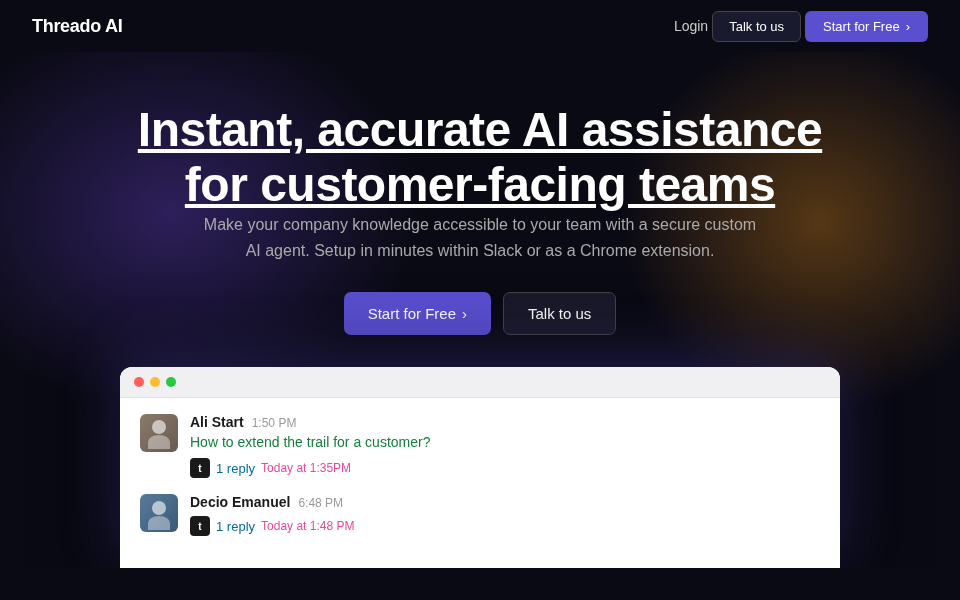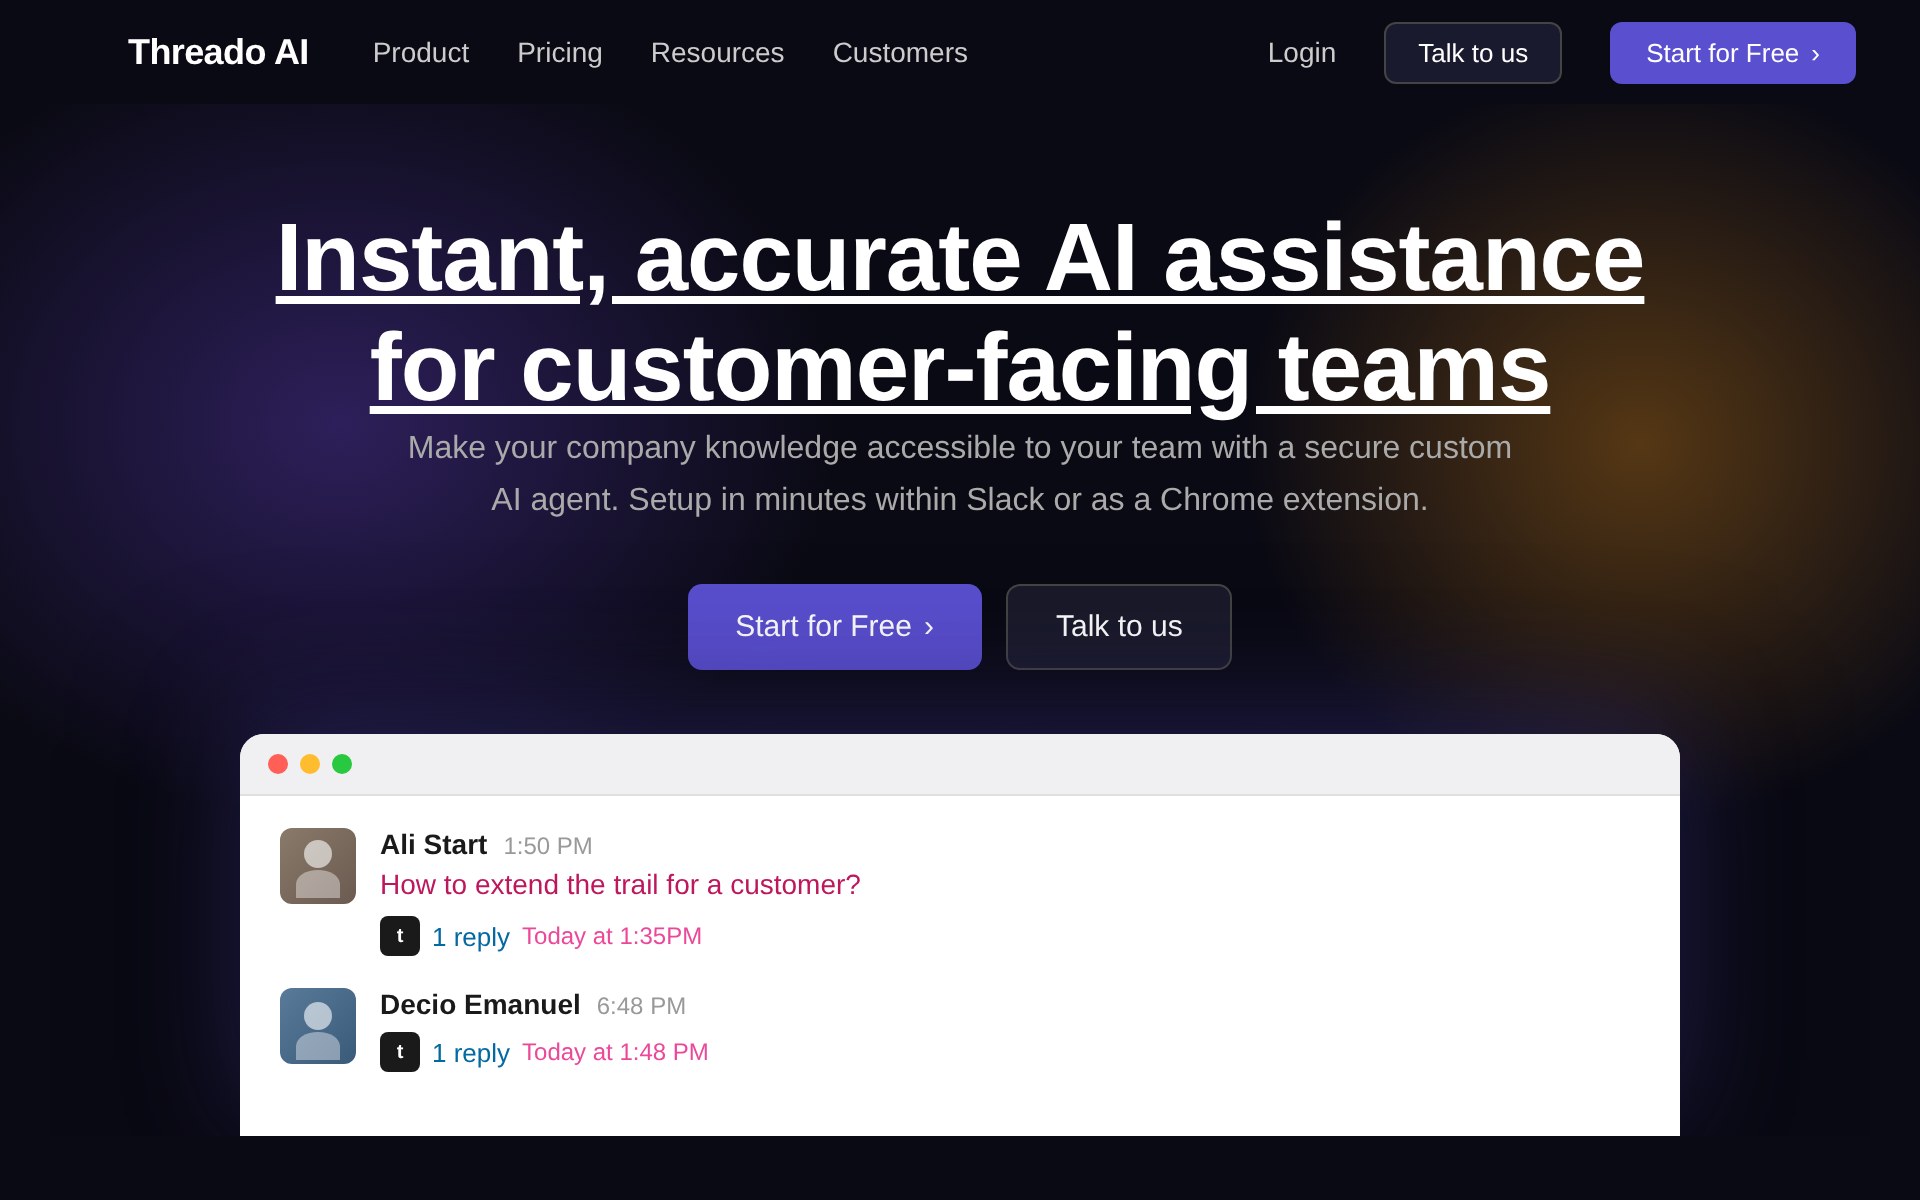--- a/index.html
+++ b/index.html
@@ -20,41 +20,40 @@
       padding: 0 32px;
       height: 52px;
       background: #0a0a14;
       position: relative;
       z-index: 10;
     }
     .nav-left {
       display: flex;
       align-items: center;
       gap: 32px;
-      margin-left: 32px;
     }
     .logo {
       font-size: 18px;
       font-weight: 700;
       color: #fff;
       letter-spacing: -0.3px;
     }
     .nav-links {
       display: flex;
       gap: 24px;
     }
     .nav-links a {
       color: #ccc;
       text-decoration: none;
       font-size: 14px;
     }
     .nav-right {
       display: flex;
       align-items: center;
-      gap: 24px;
+      gap: 4px;
     }
     .btn-login {
       background: transparent;
       border: none;
       color: #ccc;
       font-size: 14px;
       cursor: pointer;
     }
     .btn-talk {
       background: #1a1a2e;
@@ -229,21 +228,21 @@
       font-weight: 600;
       font-size: 14px;
       color: #1a1a1a;
     }
     .message-time {
       font-size: 12px;
       color: #999;
     }
     .message-text {
       font-size: 14px;
-      color: #be185d;
+      color: #15803d;
       line-height: 1.4;
     }
     .reply-line {
       display: flex;
       align-items: center;
       gap: 6px;
       margin-top: 6px;
     }
     .reply-icon {
       width: 20px;
@@ -285,26 +284,20 @@
       border-radius: 50% 50% 0 0;
       margin: 1px auto 0;
     }
   </style>
 </head>
 <body>
 
 <nav>
   <div class="nav-left">
     <span class="logo">Threado AI</span>
-    <div class="nav-links">
-      <a href="#">Product</a>
-      <a href="#">Pricing</a>
-      <a href="#">Resources</a>
-      <a href="#">Customers</a>
-    </div>
   </div>
   <div class="nav-right">
     <button class="btn-login">Login</button>
     <button class="btn-talk">Talk to us</button>
     <button class="btn-start-nav">
       <span>Start for Free</span>
       <span>›</span>
     </button>
   </div>
 </nav>

